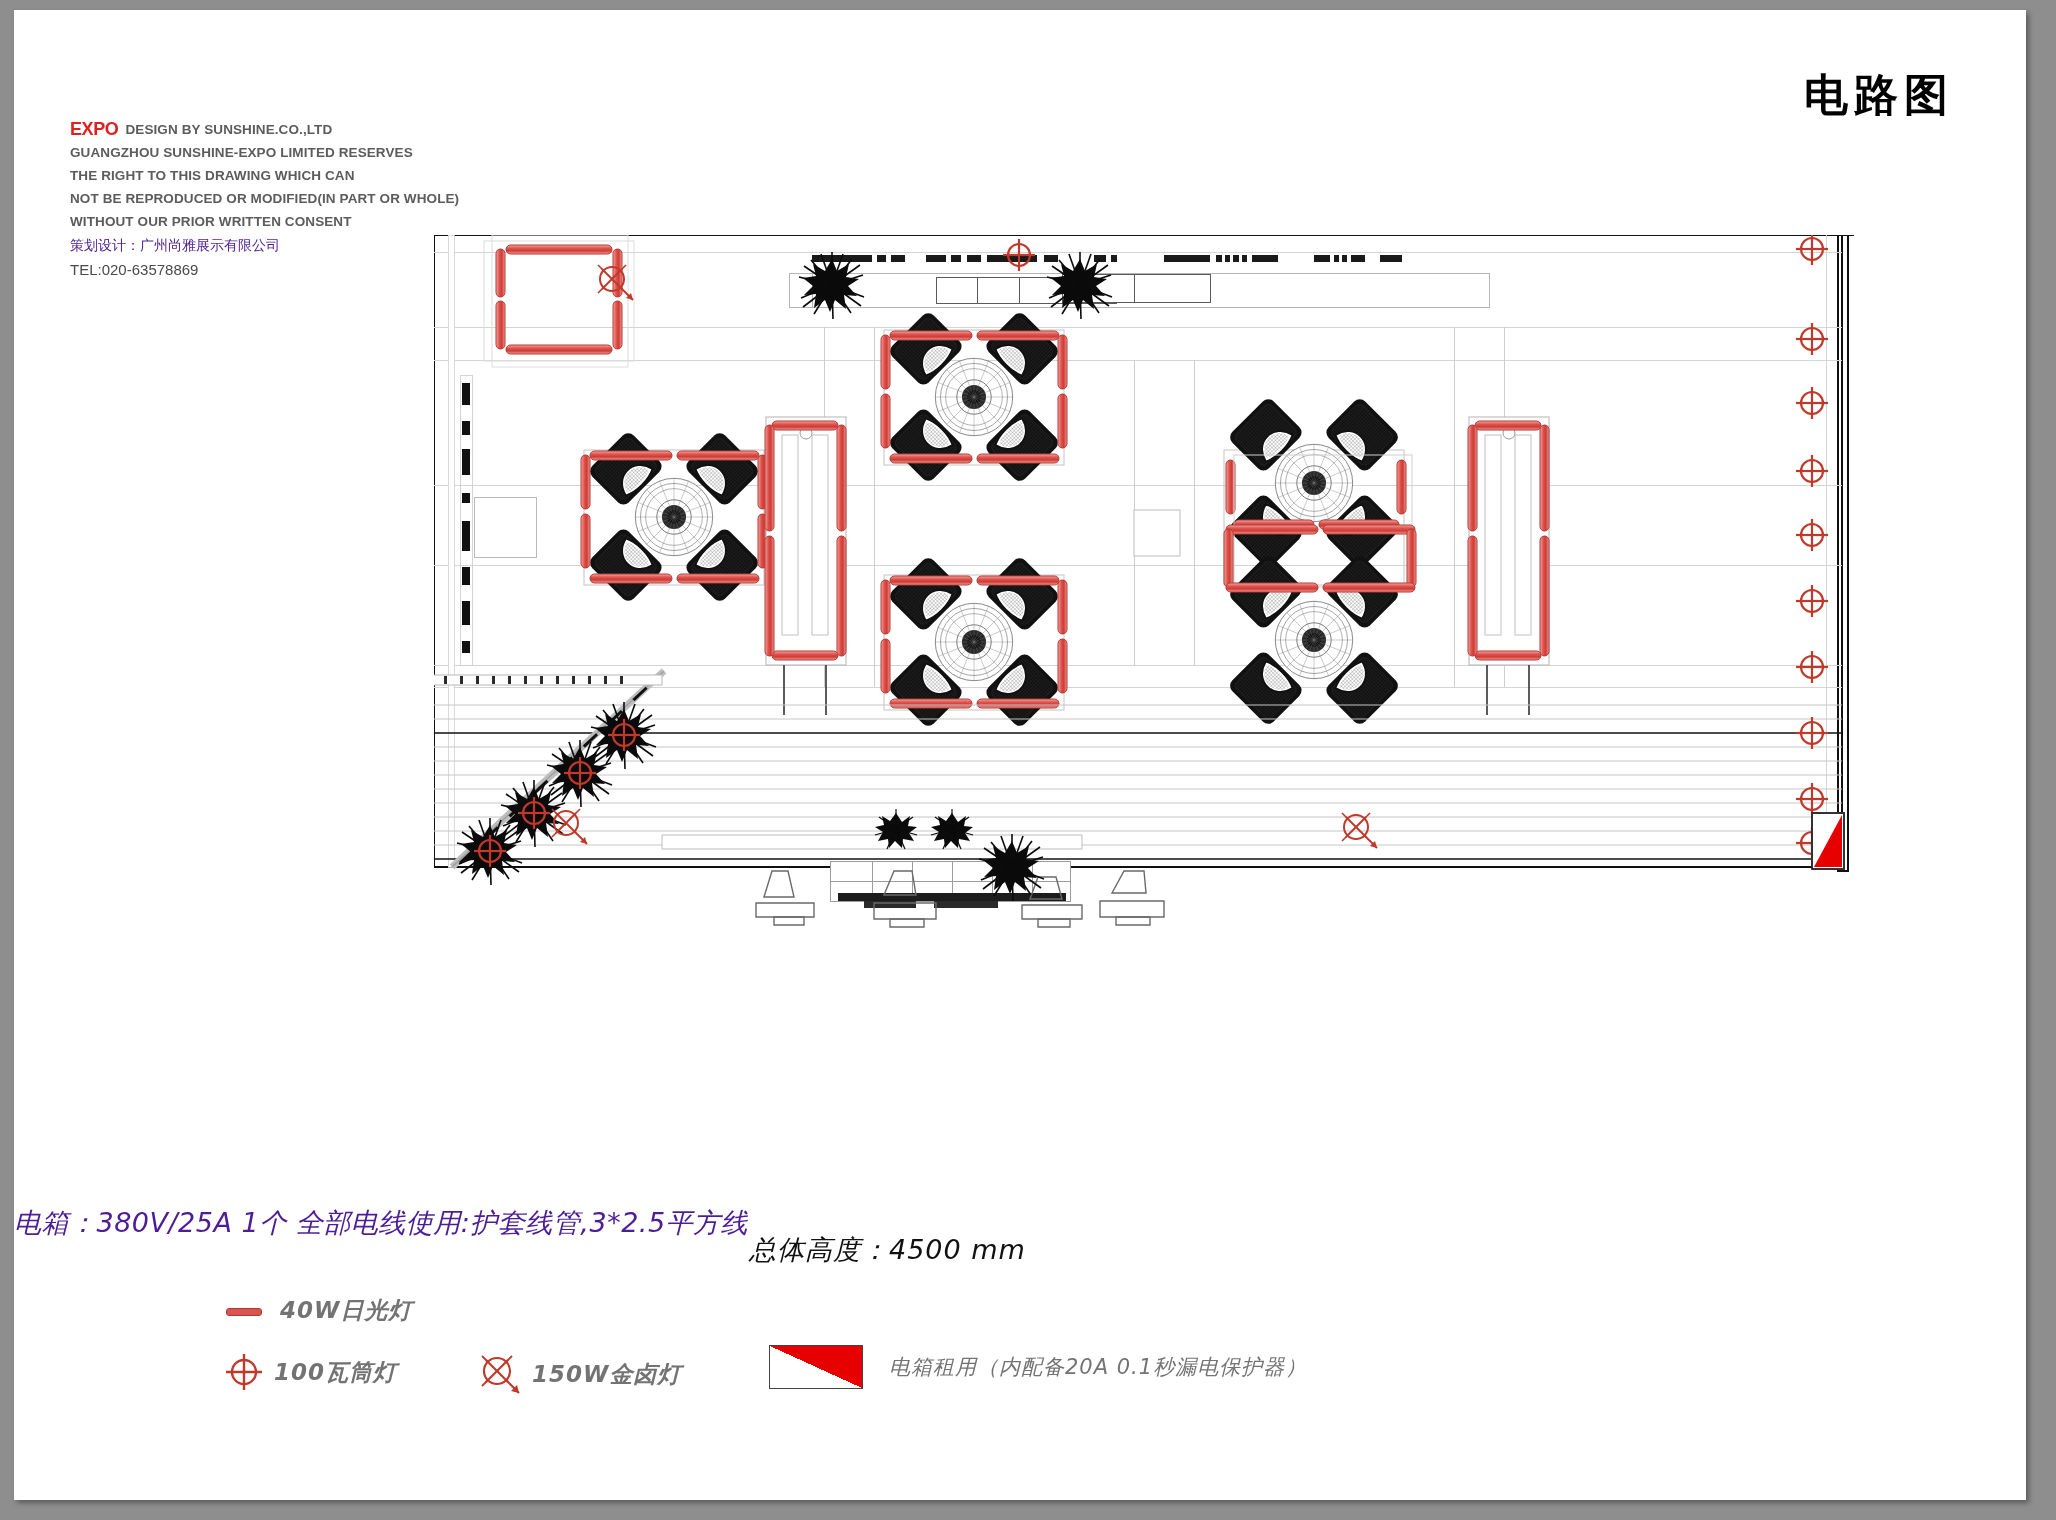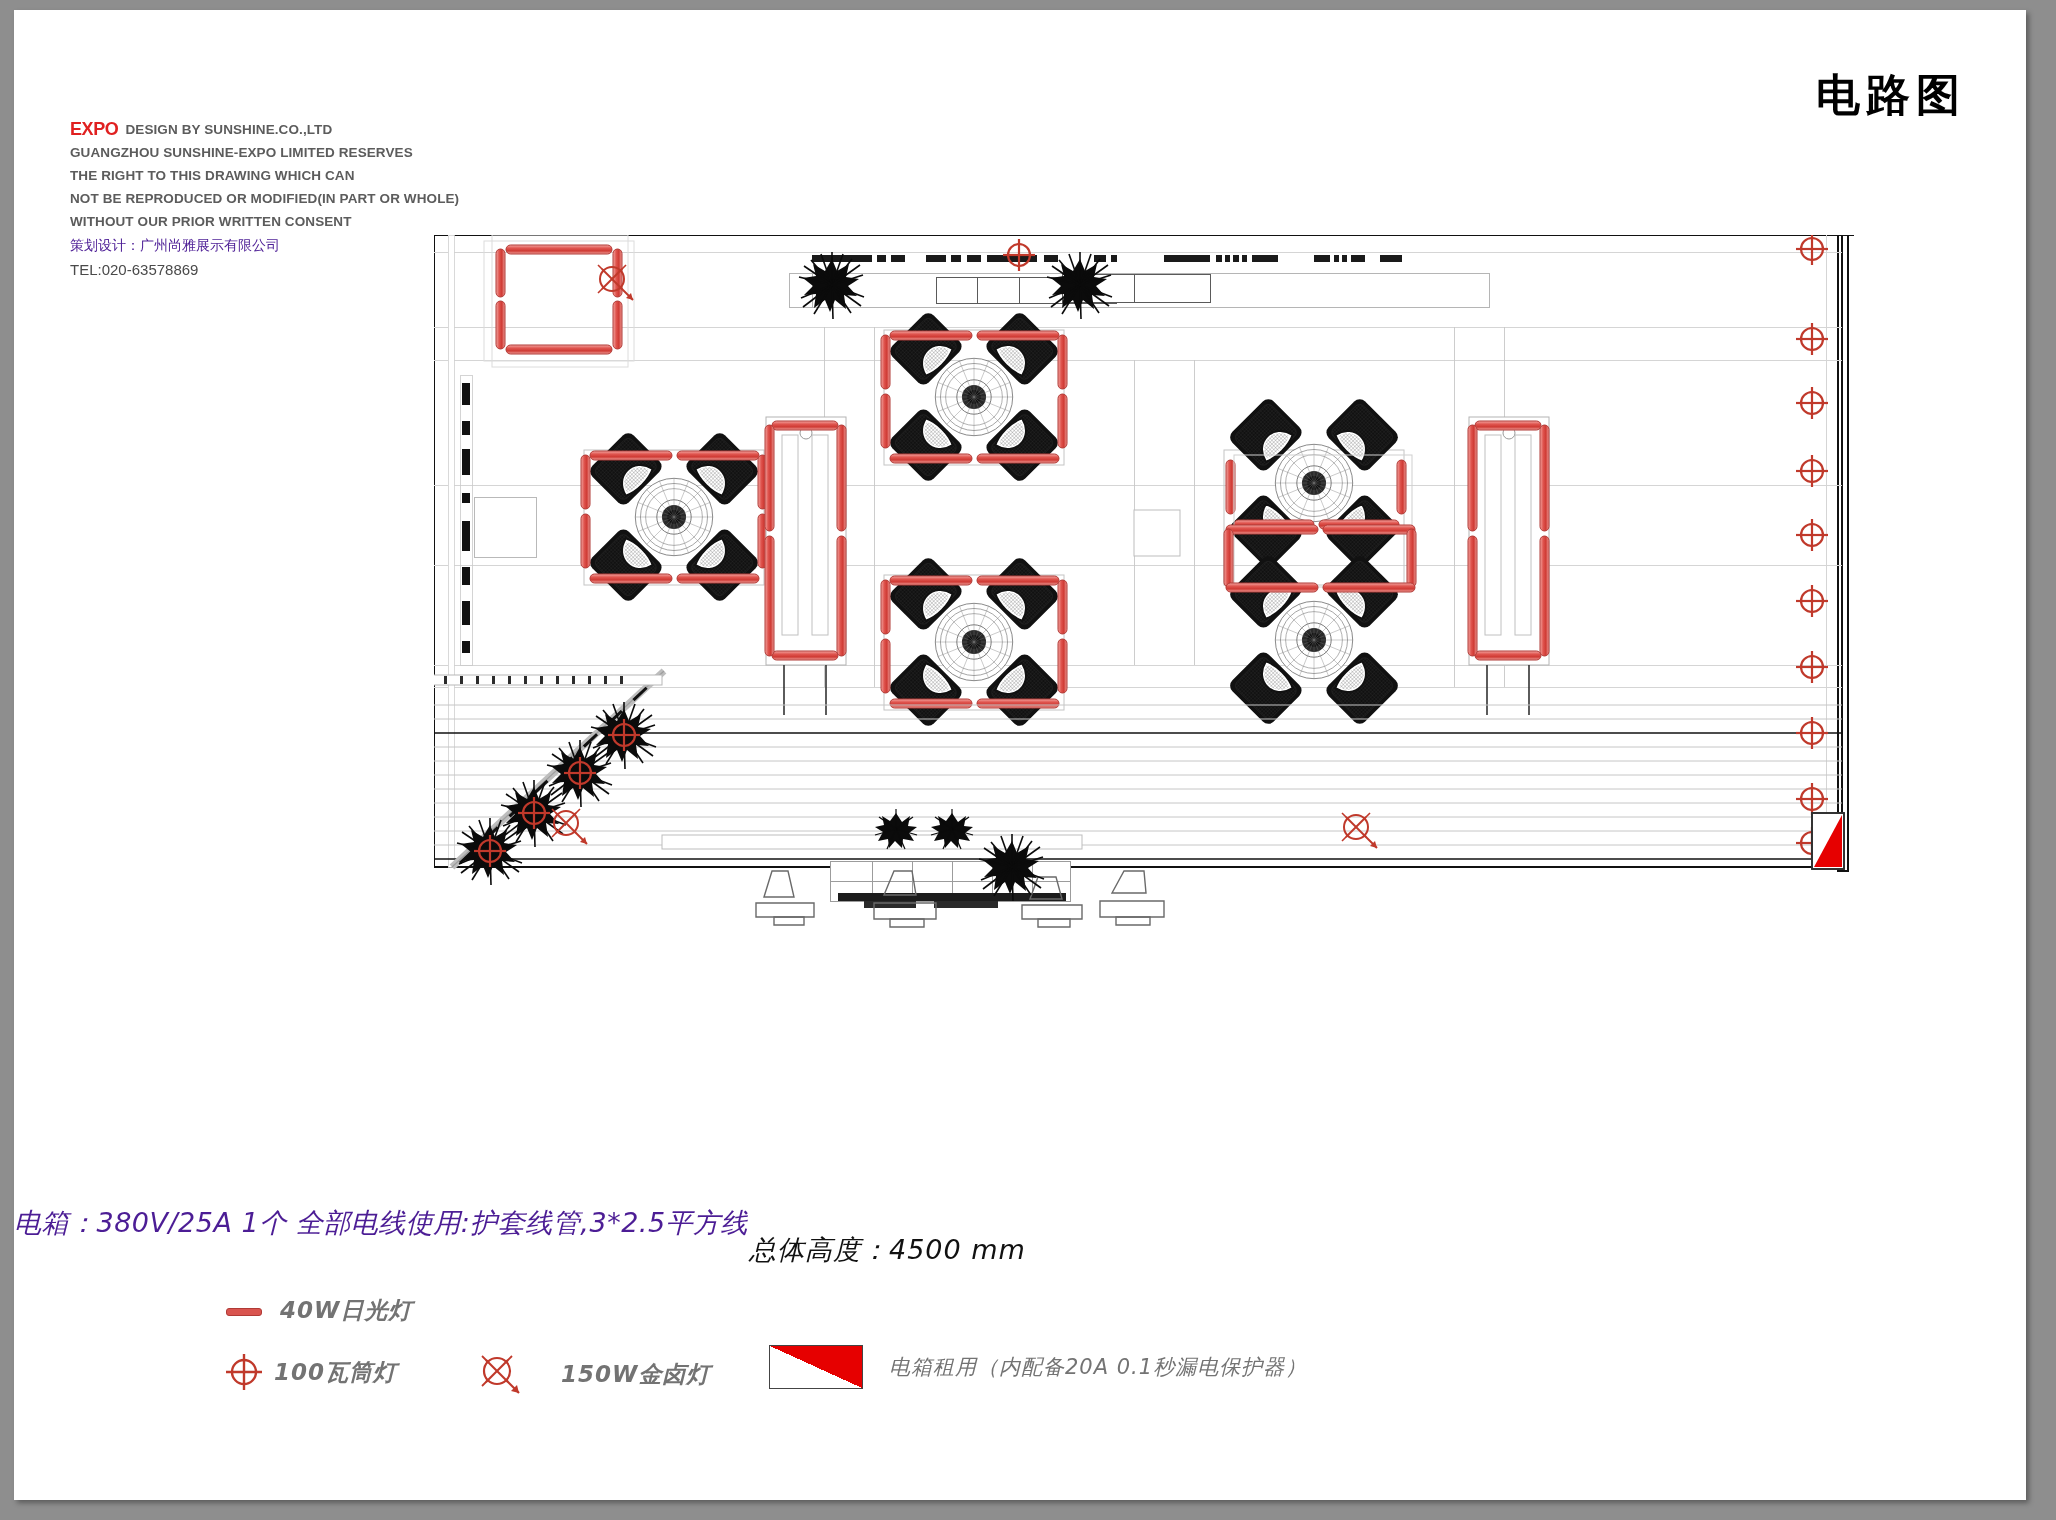--- a/index.html
+++ b/index.html
@@ -31,21 +31,21 @@
     left: 46px;
     top: 38px;
     font-size: 34px;
     color: #2b2b2b;
     letter-spacing: 1px;
     white-space: nowrap;
     font-family: "DejaVu Sans", "Liberation Sans", sans-serif;
   }
   #title-right {
     position: absolute;
-    right: 60px;
+    right: 72px;
     top: 56px;
     font-size: 44px;
     font-weight: 700;
     color: #000;
     letter-spacing: 6px;
     white-space: nowrap;
     font-family: "DejaVu Sans", "Liberation Sans", sans-serif;
   }
 
   #copy-block {
@@ -125,21 +125,21 @@
     background: #d9544f; border: 1px solid #b03a36; border-radius: 3px;
     display: block;
   }
   .lg-label {
     font-size: 23px; font-weight: 700; color: #737373; white-space: nowrap;
     letter-spacing: 1px;
     font-family: "DejaVu Sans","Liberation Sans",sans-serif;
   }
 
   #lg-down { left: 208px; top: 145px; }
-  #lg-halide { left: 462px; top: 145px; gap: 29px; }
+  #lg-halide { left: 462px; top: 145px; }
   .sym-svg { margin-right: 8px; }
 
   #lg-box { left: 755px; top: 140px; }
   #lg-box .boxsym {
     width: 92px; height: 42px; margin-right: 26px;
     border: 1px solid #444; position: relative; overflow: hidden; background: #fff;
   }
   #lg-box .boxsym .tri {
     position: absolute; left: 0; top: 0; width: 100%; height: 100%;
     background: linear-gradient(to bottom left, #e60000 0 50%, #ffffff 50% 100%);

